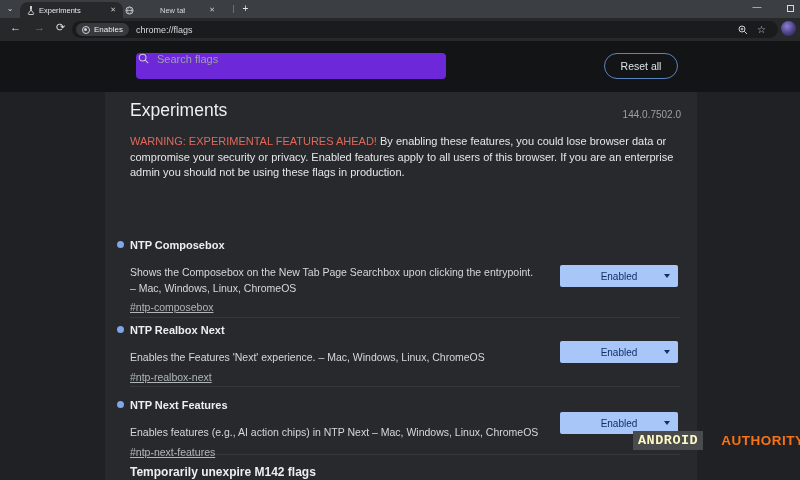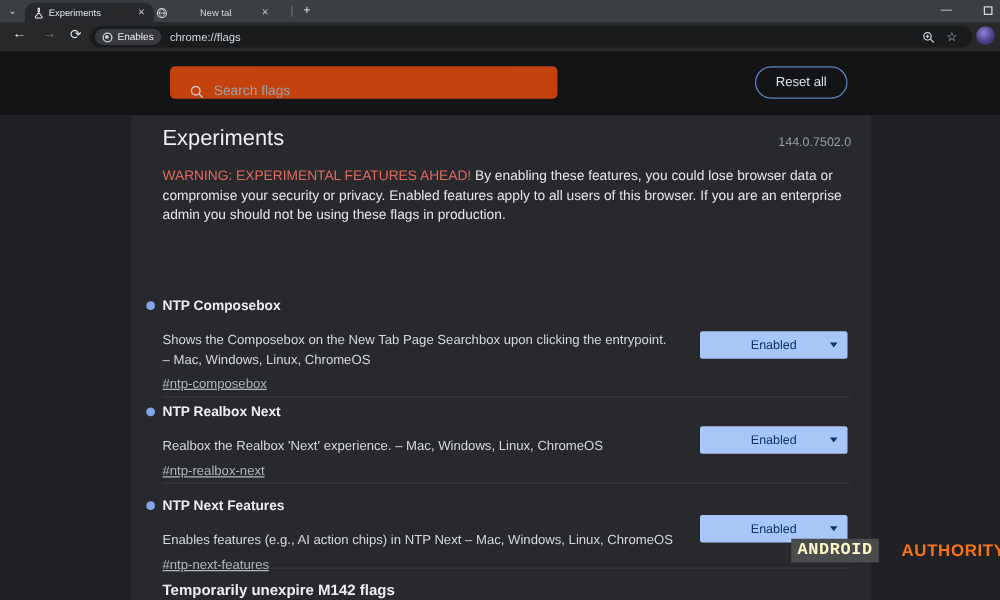--- a/index.html
+++ b/index.html
@@ -39,21 +39,21 @@
   .chip-label { font-size:8px; color:#eceef0; margin-left:4px; }
   .url-text { font-size:9px; color:#d6dadd; margin-left:7px; flex:1; }
   .zoom-glyph { margin-right:9px; }
   .star-glyph { font-size:10px; color:#cdd1d5; margin-right:4px; }
   .avatar { position:absolute; left:781px; top:2.5px; width:15px; height:15px; border-radius:50%;
     background:radial-gradient(circle at 40% 35%, #8d7fd8 0%, #4b3f85 55%, #241f3d 100%); }
 
   
   .flags-header { position:absolute; left:0; top:41px; width:800px; height:51px; background:#131415; }
   .search-box { position:absolute; left:136px; top:12px; width:310px; height:26px; border-radius:4px;
-    background:#c2410c; display:flex; align-items:flex-end; padding:0 16px; }
+    background:#6d28d9; display:flex; align-items:flex-start; padding:0 2px; }
   .search-box input { background:transparent; border:none; outline:none; color:#e4e6e8;
     font-size:11px; font-family:"Liberation Sans", sans-serif; width:100%; margin-left:8px; }
   .search-box input::placeholder { color:#9ba1a6; }
   .reset-btn { position:absolute; left:604px; top:12px; width:74px; height:26px; border-radius:13px;
     border:1px solid #5d83c0; background:transparent; color:#dde3ea; font-size:10.5px; font-weight:500;
     font-family:"Liberation Sans", sans-serif; }
 
   
   .side-left  { position:absolute; left:0; top:92px; width:105px; height:388px; background:#1f2124; }
   .side-right { position:absolute; left:697px; top:92px; width:103px; height:388px; background:#1f2124; }
@@ -188,21 +188,21 @@
       <div class="flag-select">
         <span class="flag-select-label">Enabled</span>
         <span class="select-caret"></span>
       </div>
     </div>
     <div class="row-divider div-1"></div>
 
     <div class="flag-row row-2">
       <span class="flag-dot"></span>
       <div class="flag-title">NTP Realbox Next</div>
-      <div class="flag-desc">Realbox the Realbox 'Next' experience. – Mac, Windows, Linux, ChromeOS</div>
+      <div class="flag-desc">Enables the Features 'Next' experience. – Mac, Windows, Linux, ChromeOS</div>
       <a class="flag-link">#ntp-realbox-next</a>
       <div class="flag-select">
         <span class="flag-select-label">Enabled</span>
         <span class="select-caret"></span>
       </div>
     </div>
     <div class="row-divider div-2"></div>
 
     <div class="flag-row row-3">
       <span class="flag-dot"></span>

